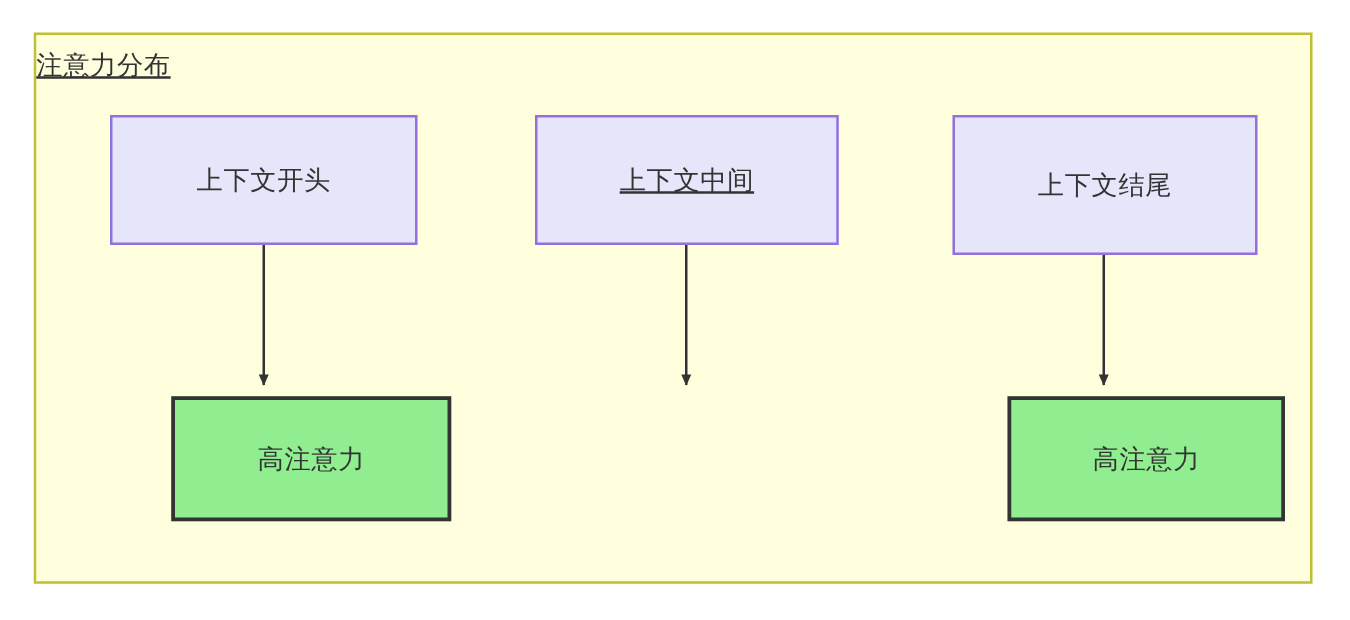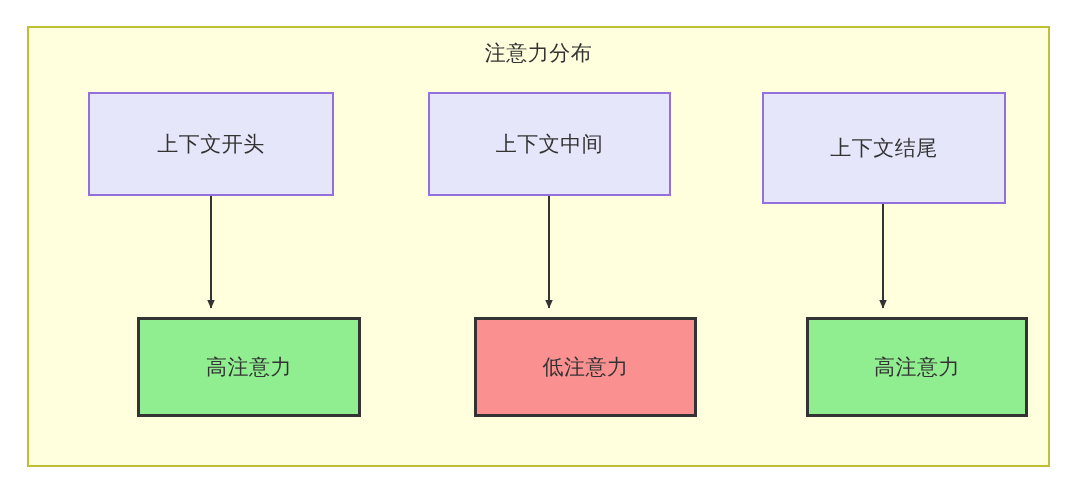--- a/index.html
+++ b/index.html
@@ -31,25 +31,26 @@
     background: #ffffdd;
     border: 2px solid #bfbf36;
     box-sizing: border-box;
   }
 
   .frame-title {
     position: absolute;
     left: 0;
     right: 0;
     top: 14px;
-    text-align: center;
+    text-align: left;
     font-size: 21px;
     color: #333333;
     line-height: 1;
     letter-spacing: 0.5px;
+    text-decoration: underline;
   }
 
   
   .node {
     position: absolute;
     box-sizing: border-box;
     display: flex;
     align-items: center;
     justify-content: center;
     font-size: 21px;
@@ -71,21 +72,21 @@
   .node.attn.high {
     background: #90ee90;
   }
 
   .node.attn.low {
     background: #fa9090;
   }
 
   
   #node-ctx-start  { left: 88px;  top: 92px; width: 246px; height: 104px; }
-  #node-ctx-middle { left: 428px; top: 92px; width: 243px; height: 104px; }
+  #node-ctx-middle { left: 428px; top: 92px; width: 243px; height: 104px; text-decoration: underline; }
   #node-ctx-end    { left: 762px; top: 92px; width: 244px; height: 112px; }
 
   
   #node-attn-start  { left: 103px; top: 317px; width: 224px; height: 100px; }
   #node-attn-middle { left: 440px; top: 317px; width: 223px; height: 100px; }
   #node-attn-end    { left: 772px; top: 317px; width: 222px; height: 100px; }
 
   
   #edges {
     position: absolute;
@@ -134,21 +135,18 @@
   </div>
 
   <div class="node context" id="node-ctx-end">
     <span>上下文结尾</span>
   </div>
 
   <div class="node attn high" id="node-attn-start">
     <span>高注意力</span>
   </div>
 
-  <div class="node attn low" id="node-attn-middle">
-    <span>低注意力</span>
-  </div>
 
   <div class="node attn high" id="node-attn-end">
     <span>高注意力</span>
   </div>
 
 </div>
 
 </body></html>

